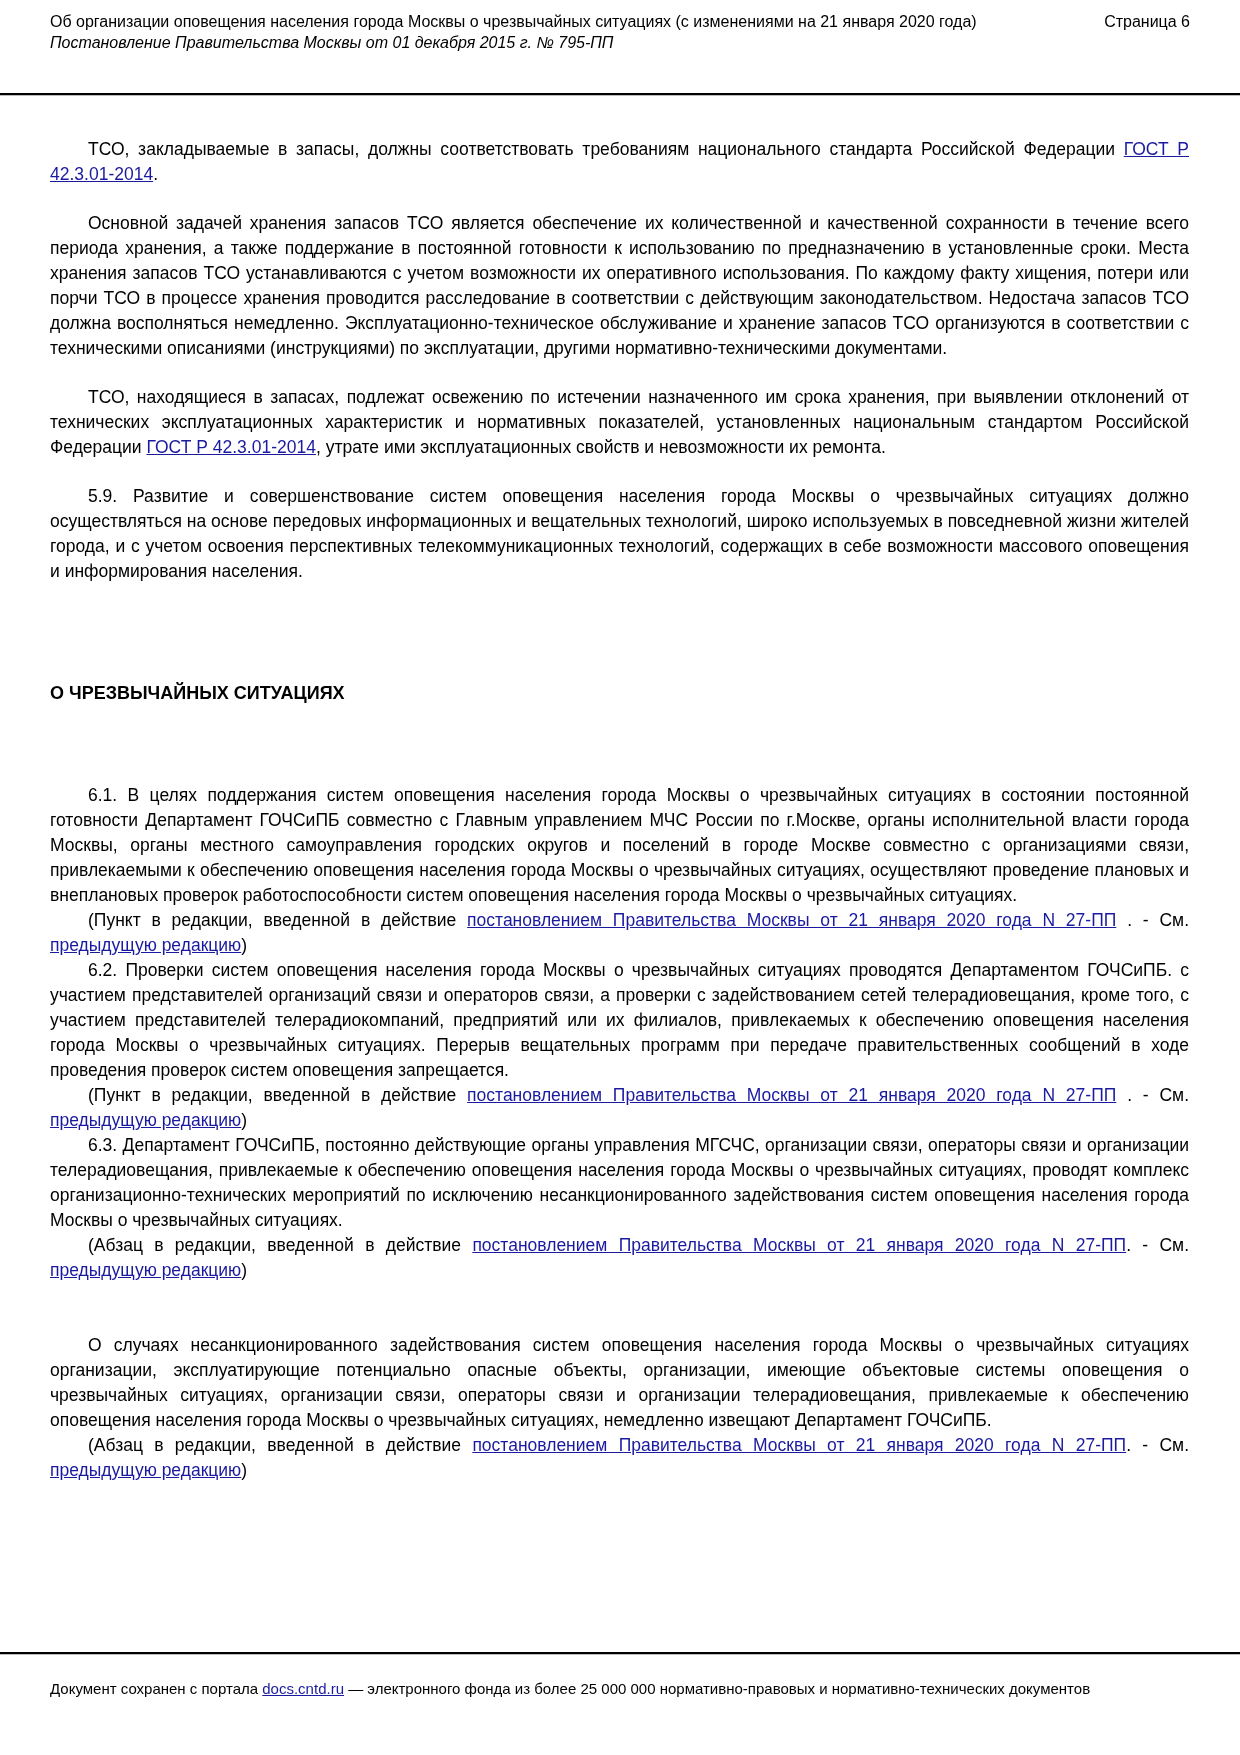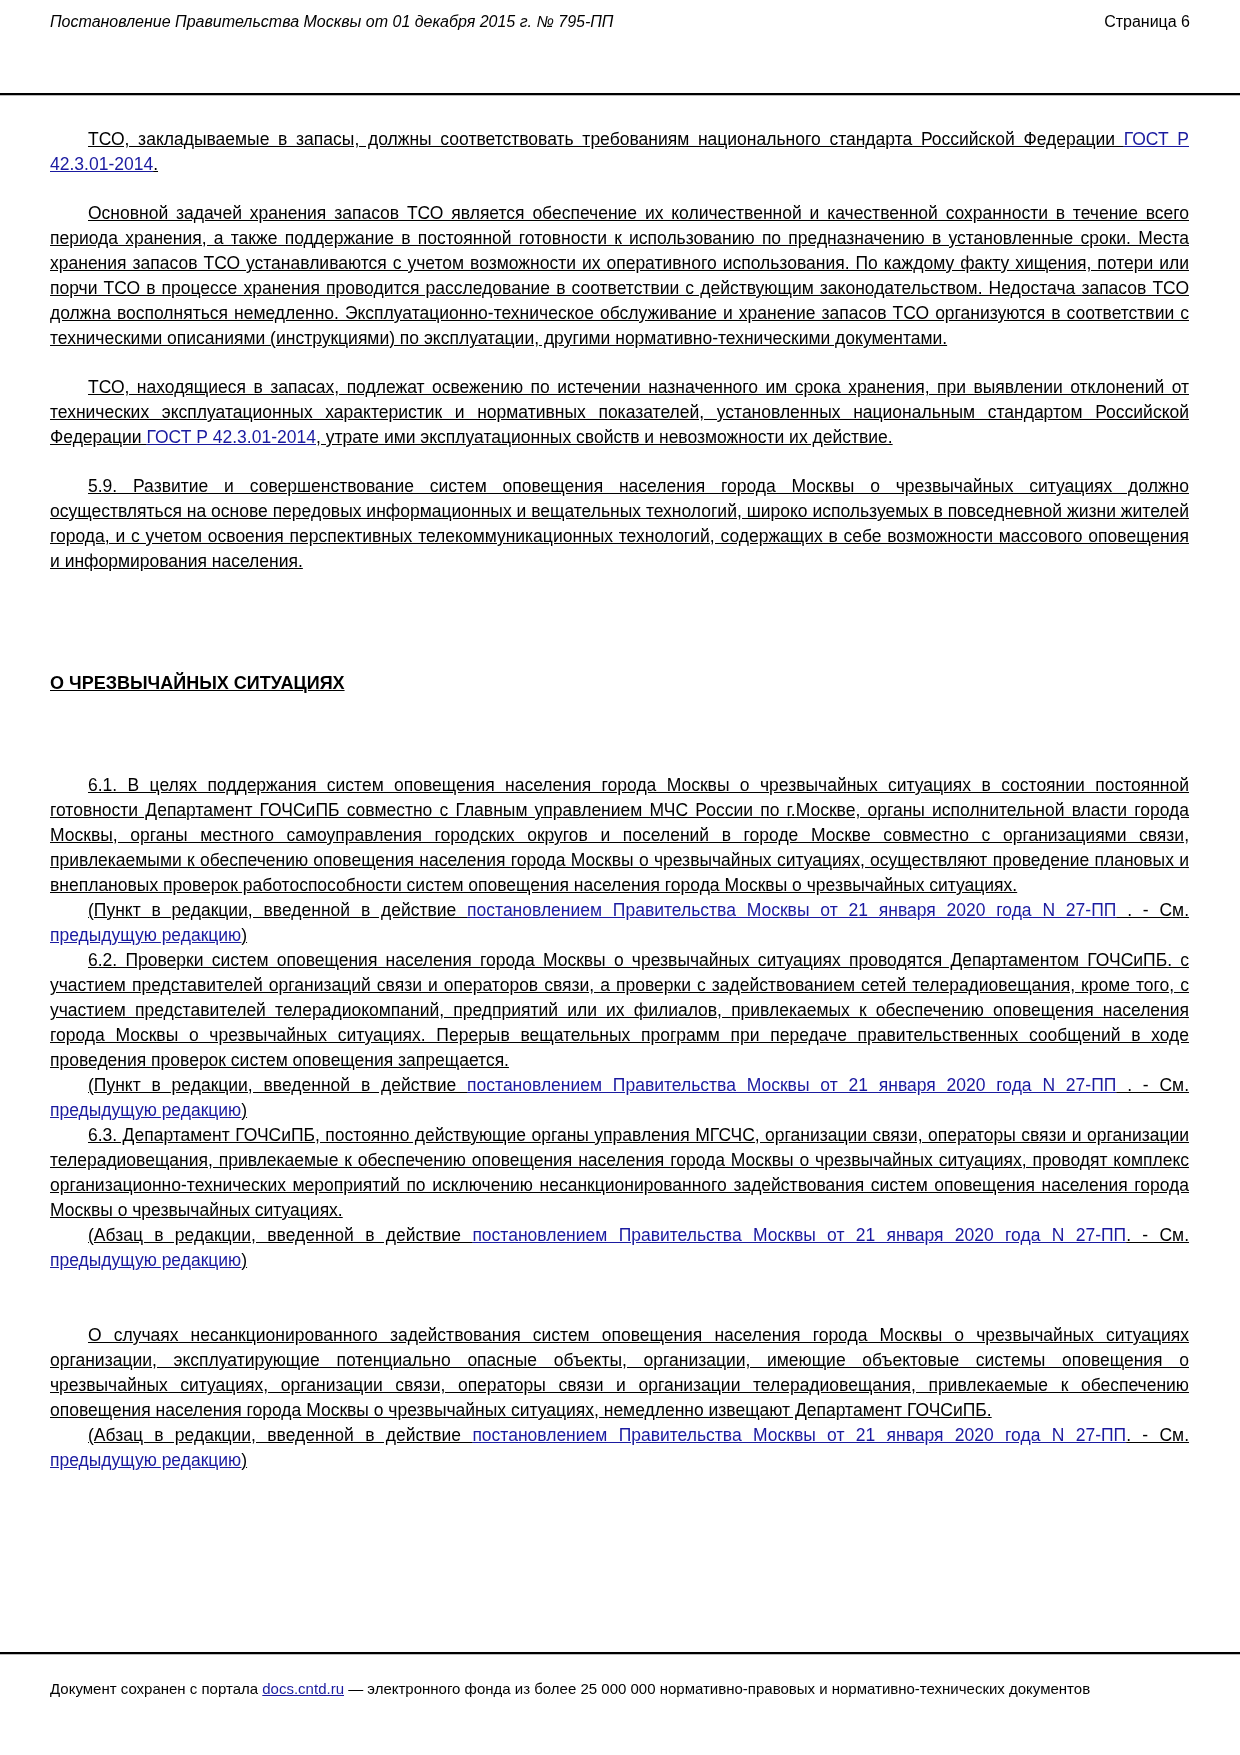--- a/index.html
+++ b/index.html
@@ -19,52 +19,53 @@
     .header .title { width: 960px; }
     .header .page-num { position: absolute; right: 0; top: 0; }
     .header .subtitle { font-style: italic; }
     .rule {
       position: absolute; left: 0; width: 1240px; height: 2px; background: #000;
       box-shadow: 0 1px 0 #bbb;
     }
     .rule.top { top: 93px; }
     .rule.bottom { top: 1652px; }
     .content {
-      position: absolute; left: 50px; top: 127px; width: 1139px;
-      font-size: 17.5px; line-height: 25px; text-decoration: underline;
+      position: absolute; left: 50px; top: 137px; width: 1139px;
+      font-size: 17.5px; line-height: 25px;
     }
     .content p {
       margin: 0; text-align: justify; text-indent: 38px;
     }
     .gap-s { height: 24px; }
     .content a, .footer a { color: #1a1aa0; text-decoration: underline; }
     .section-title {
       font-weight: bold; text-align: center; font-size: 18px; line-height: 23px;
       margin: 0; text-indent: 0;
     }
     .footer {
       position: absolute; left: 50px; top: 1679px; width: 1140px;
       font-size: 15px; line-height: 19px;
     }
   </style>
 </head>
 <body>
 
 <div class="header">
+  <div class="title">Об организации оповещения населения города Москвы о чрезвычайных ситуациях (с изменениями на 21 января 2020 года)</div>
   <div class="page-num">Страница 6</div>
   <div class="subtitle">Постановление Правительства Москвы от 01 декабря 2015 г. № 795-ПП</div>
 </div>
 <div class="rule top"></div>
 
 <div class="content">
   <p><span>ТСО, закладываемые в запасы, должны соответствовать требованиям национального стандарта Российской Федерации </span><a>ГОСТ Р 42.3.01-2014</a><span>.</span></p>
   <div class="gap-s"></div>
   <p>Основной задачей хранения запасов ТСО является обеспечение их количественной и качественной сохранности в течение всего периода хранения, а также поддержание в постоянной готовности к использованию по предназначению в установленные сроки. Места хранения запасов ТСО устанавливаются с учетом возможности их оперативного использования. По каждому факту хищения, потери или порчи ТСО в процессе хранения проводится расследование в соответствии с действующим законодательством. Недостача запасов ТСО должна восполняться немедленно. Эксплуатационно-техническое обслуживание и хранение запасов ТСО организуются в соответствии с техническими описаниями (инструкциями) по эксплуатации, другими нормативно-техническими документами.</p>
   <div class="gap-s"></div>
-  <p><span>ТСО, находящиеся в запасах, подлежат освежению по истечении назначенного им срока хранения, при выявлении отклонений от технических эксплуатационных характеристик и нормативных показателей, установленных национальным стандартом Российской Федерации </span><a>ГОСТ Р 42.3.01-2014</a><span>, утрате ими эксплуатационных свойств и невозможности их действие.</span></p>
+  <p><span>ТСО, находящиеся в запасах, подлежат освежению по истечении назначенного им срока хранения, при выявлении отклонений от технических эксплуатационных характеристик и нормативных показателей, установленных национальным стандартом Российской Федерации </span><a>ГОСТ Р 42.3.01-2014</a><span>, утрате ими эксплуатационных свойств и невозможности их ремонта.</span></p>
   <div class="gap-s"></div>
   <p>5.9. Развитие и совершенствование систем оповещения населения города Москвы о чрезвычайных ситуациях должно осуществляться на основе передовых информационных и вещательных технологий, широко используемых в повседневной жизни жителей города, и с учетом освоения перспективных телекоммуникационных технологий, содержащих в себе возможности массового оповещения и информирования населения.</p>
 
   <div style="height:75px"></div>
   <p class="section-title"><br><span>О ЧРЕЗВЫЧАЙНЫХ СИТУАЦИЯХ</span></p>
   <div style="height:78px"></div>
 
   <p>6.1. В целях поддержания систем оповещения населения города Москвы о чрезвычайных ситуациях в состоянии постоянной готовности Департамент ГОЧСиПБ совместно с Главным управлением МЧС России по г.Москве, органы исполнительной власти города Москвы, органы местного самоуправления городских округов и поселений в городе Москве совместно с организациями связи, привлекаемыми к обеспечению оповещения населения города Москвы о чрезвычайных ситуациях, осуществляют проведение плановых и внеплановых проверок работоспособности систем оповещения населения города Москвы о чрезвычайных ситуациях.</p>
   <p><span>(Пункт в редакции, введенной в действие </span><a>постановлением Правительства Москвы от 21 января 2020 года N 27-ПП</a><span> . - См. </span><a>предыдущую редакцию</a><span>)</span></p>
   <p>6.2. Проверки систем оповещения населения города Москвы о чрезвычайных ситуациях проводятся Департаментом ГОЧСиПБ. с участием представителей организаций связи и операторов связи, а проверки с задействованием сетей телерадиовещания, кроме того, с участием представителей телерадиокомпаний, предприятий или их филиалов, привлекаемых к обеспечению оповещения населения города Москвы о чрезвычайных ситуациях. Перерыв вещательных программ при передаче правительственных сообщений в ходе проведения проверок систем оповещения запрещается.</p>

